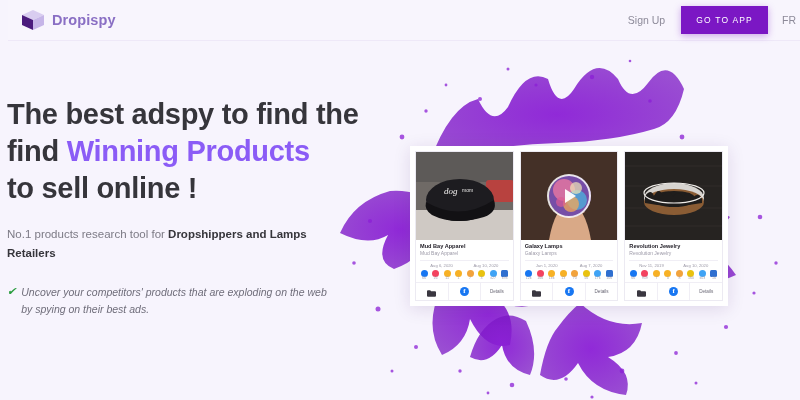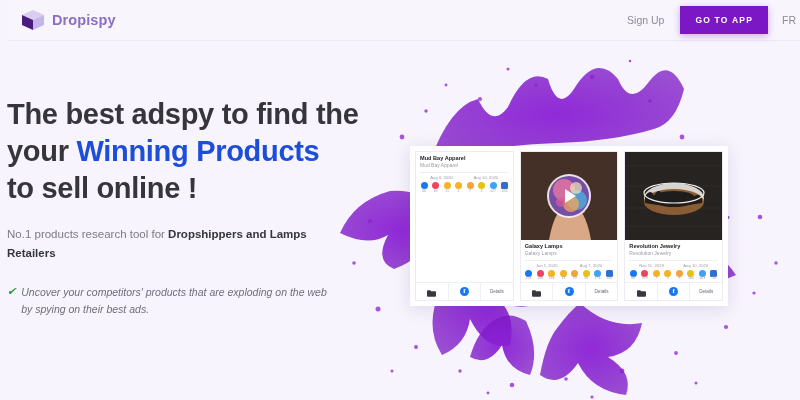--- a/index.html
+++ b/index.html
@@ -27,38 +27,38 @@
     font-size: 14.5px; font-weight: bold; color: #8a6fc4;
     letter-spacing: .1px;
   }
   .nav { margin-left: auto; display: flex; align-items: center; }
   .nav-link {
     font-size: 10.5px; color: #8d8a99; padding: 0 10px;
     cursor: pointer; white-space: nowrap;
   }
   .nav-cta {
     background: #7b17c4; color: #fff;
-    font-size: 8.5px; font-weight: bold; letter-spacing: 1.2px;
+    font-size: 8.5px; font-weight: normal; letter-spacing: 1.2px;
     padding: 9px 15px; margin: 0 6px;
     cursor: pointer; white-space: nowrap;
     box-shadow: 0 2px 7px rgba(123,23,196,.35);
   }
   .nav-lang { font-size: 10.5px; color: #8d8a99; padding: 0 12px 0 8px; cursor: pointer; text-align: right; }
 
   
   .splash { position: absolute; top: 41px; left: 330px; width: 470px; height: 359px; z-index: 1; }
   .splash svg { display: block; }
 
   
   .copy { position: absolute; left: 7px; top: 96px; width: 370px; z-index: 20; }
   .headline {
     font-size: 29px; line-height: 1.28; font-weight: bold;
     color: #36353b; letter-spacing: -.3px;
   }
-  .headline .hl { color: #1d4ed8; }
+  .headline .hl { color: #8b5cf6; }
   .sub {
     margin-top: 18px; font-size: 11.5px; line-height: 1.65;
     color: #7d7b86; width: 345px;
   }
   .sub b { color: #36353b; font-weight: bold; }
   .btn-row { margin-top: 20px; display: flex; align-items: center; gap: 11px; }
   .btn-primary {
     background: #6b21b0; color: #fff;
     font-size: 8.5px; font-weight: bold; letter-spacing: 1.1px;
     padding: 11px 16px; cursor: pointer; white-space: nowrap;
@@ -219,38 +219,50 @@
           <circle cx="158" cy="352" r="1.4"></circle>
         <circle cx="262" cy="356" r="1.6"></circle>
           <circle cx="366" cy="342" r="1.5"></circle>
       </g>
     </svg>
   </div>
 
   <div class="copy">
     <h1 class="headline">
       <span>The best adspy to find the</span><br>
-      <span>your </span><span class="hl">Winning Products</span><br>
+      <span>find </span><span class="hl">Winning Products</span><br>
       <span>to sell online !</span>
     </h1>
 
     <p class="sub">
       <span>No.1 products research tool for </span><b>Dropshippers and Lamps Retailers</b>
     </p>
 
 
     <div class="tagline">
       <span class="check">✔</span>
       <span>Uncover your competitors' products that are exploding on the web by spying on their best ads.</span>
     </div>
   </div>
 
   <div class="panel">
 
     <div class="card">
+      <div class="card-media">
+        <svg width="98" height="88" viewBox="0 0 98 88">
+          <rect width="98" height="88" fill="#6f6a66"></rect>
+          <rect y="0" width="98" height="30" fill="#5d5a58"></rect>
+          <rect y="58" width="98" height="30" fill="#cfc9c4"></rect>
+          <rect x="70" y="28" width="28" height="22" rx="3" fill="#b8423f"></rect>
+          <ellipse cx="44" cy="48" rx="34" ry="21" fill="#1d1c20"></ellipse>
+          <path d="M10 50 q34 20 68 -2 q4 12 -10 17 q-30 9 -52 -2 q-8 -5 -6 -13 z" fill="#121114"></path>
+          <text x="28" y="42" font-family="Liberation Serif, serif" font-size="9" fill="#f2f0ef" font-style="italic">dog</text>
+          <text x="46" y="40" font-family="Liberation Sans, sans-serif" font-size="5" fill="#e8e6e5">mom</text>
+        </svg>
+      </div>
       <div class="card-body">
         <div class="card-title">Mud Bay Apparel</div>
         <div class="card-sub">Mud Bay Apparel</div>
         <div class="card-dates">
           <span>Aug 6, 2020</span>
           <span>Aug 10, 2020</span>
         </div>
       </div>
       <div class="reactions">
         <span class="rx">

